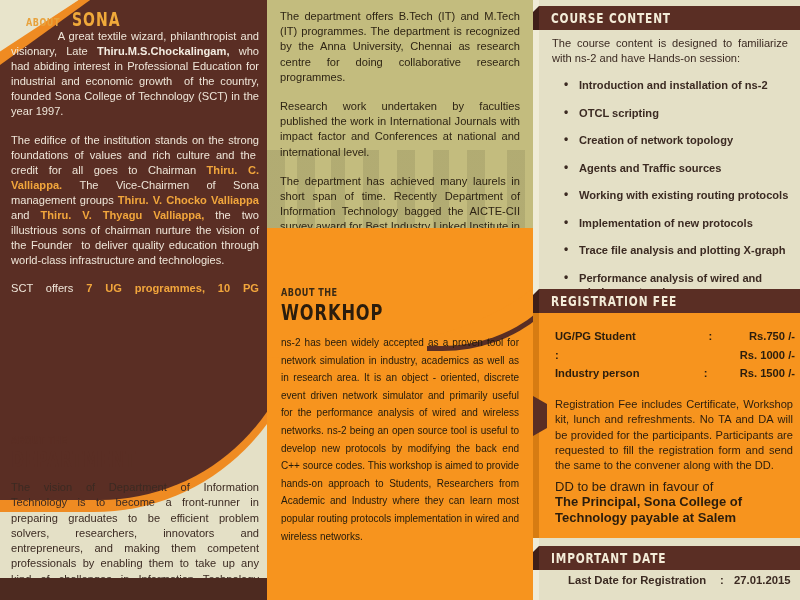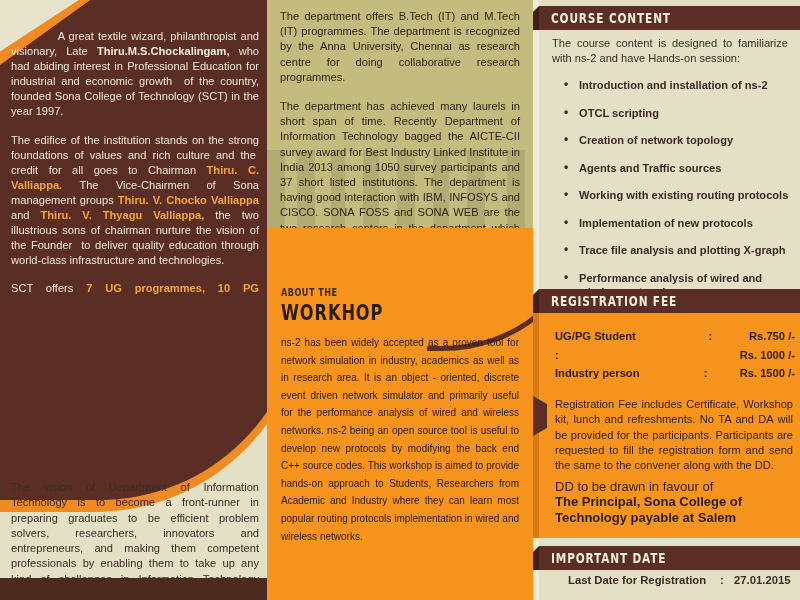--- a/index.html
+++ b/index.html
@@ -245,20 +245,23 @@
 </style>
 </head>
 <body>
 
 <div class="page">
 
   <div class="col-left">
     <div class="tl-cream"></div>
     <div class="tl-orange"></div>
 
+    <div class="about-sona-head">
+      <span class="lbl-about">ABOUT</span><span class="lbl-big">SONA</span>
+    </div>
 
     <div class="left-body">
       <p class="ind">
         <span style="display:inline">&nbsp;&nbsp;&nbsp;&nbsp;&nbsp;A great textile wizard, philanthropist and visionary, Late <span class="wh">Thiru.M.S.Chockalingam,</span> who had abiding interest in Professional Education for industrial and economic growth&nbsp; of the country, founded Sona College of Technology (SCT) in the year 1997.</span>
       </p>
       <p>
         The edifice of the institution stands on the strong foundations of values and rich culture and the&nbsp; credit for all goes to Chairman <span class="hl">Thiru. C. Valliappa.</span> The Vice-Chairmen of Sona management groups <span class="hl">Thiru. V. Chocko Valliappa</span> and <span class="hl">Thiru. V. Thyagu Valliappa,</span> the two illustrious sons of chairman nurture the vision of the Founder&nbsp; to deliver quality education through world-class infrastructure and technologies.
       </p>
       <p>
         SCT offers <span class="hl">7 UG programmes, 10 PG programmes and 13 Doctoral programmes</span>. It is approved by AICTE and Accredited with 'A' Grade by NAAC. The institute is affiliated to Anna University, Chennai. The programmes are accredited by NBA and the institution is&nbsp;&nbsp; recognized by UGC under section 2(f) and 12(B) of UGC Act.
@@ -298,20 +301,21 @@
       </div>
       <div class="dept-body">The vision of  Department  of Information Technology is to become a front-runner in preparing graduates to be efficient problem solvers, researchers, innovators and entrepreneurs, and making them competent professionals by enabling them to take up any kind of challenges in Information Technology industry or research organizations they serve.</div>
     </div>
     <div class="left-bottom-bar"></div>
   </div>
 
   <div class="col-mid">
     <div class="mid-ghost"></div>
     <div class="mid-text">
       <p>The department offers B.Tech (IT) and M.Tech (IT) programmes. The department is recognized  by the Anna University, Chennai as research centre for doing collaborative research programmes.</p>
+      <p>Research work undertaken by faculties published the work in International Journals with impact factor and Conferences at national and international level.</p>
       <p>The department has achieved many laurels in short span of time. Recently Department of Information Technology bagged the AICTE-CII survey award for Best Industry Linked Institute in India 2013 among 1050 survey participants and 37 short listed institutions. The department is having good interaction with IBM, INFOSYS and CISCO.   SONA FOSS and SONA WEB are the two research centers in the department which develops open source and web based projects.</p>
     </div>
 
     <div class="mid-orange">
       <div class="mid-orange-curve"></div>
       <div class="mid-brownline"></div>
       <div class="wk-head">
         <span class="wk-sm">ABOUT THE</span>
         <span class="wk-lg">WORKHOP</span>
       </div>

